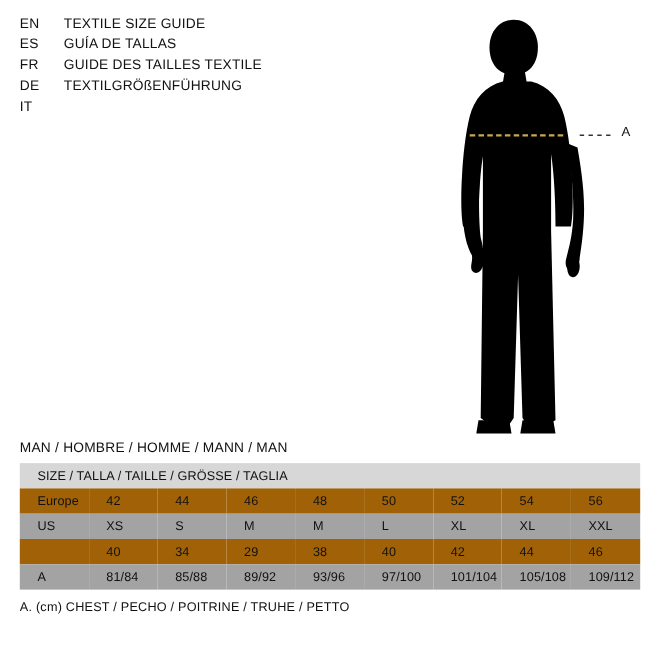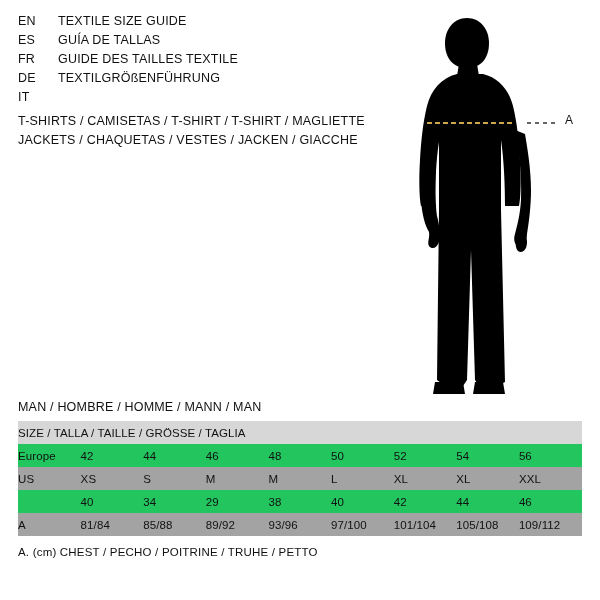--- a/index.html
+++ b/index.html
@@ -92,30 +92,30 @@
     margin-bottom: 7px;
   }
   table.size-table {
     border-collapse: collapse;
     width: 564px;
     table-layout: fixed;
   }
   table.size-table td {
     font-size: 11.5px;
     color: #111;
-    padding: 3px 0 3px 0;
+    padding: 3px 0 3px 16px;
     height: 17px;
     letter-spacing: 0.1px;
   }
   tr.head-row td {
     background: #d7d7d7;
     font-size: 11.5px;
   }
   tr.shade td {
-    background: #22c55e;
+    background: #a16207;
   }
   tr.plain td {
     background: #a3a3a3;
   }
   td.label-col {
     width: 86px;
     padding-left: 2px;
   }
   td.val {
     text-align: left;
@@ -149,24 +149,20 @@
     </div>
     <div class="lang-row">
       <span class="lang-code">DE</span>
       <span class="lang-text">TEXTILGRÖßENFÜHRUNG</span>
     </div>
     <div class="lang-row">
       <span class="lang-code">IT</span>
     </div>
   </div>
 
-  <div class="garment-block">
-    <div class="garment-line">T-SHIRTS / CAMISETAS / T-SHIRT / T-SHIRT / MAGLIETTE</div>
-    <div class="garment-line">JACKETS / CHAQUETAS / VESTES / JACKEN / GIACCHE</div>
-  </div>
 
   <div class="figure-wrap">
     <svg class="figure-svg" width="195" height="400" viewBox="0 0 195 400">
 
       <path d="M62 8 C48 8 40 20 40 33 C40 48 48 58 62 58 C76 58 84 48 84 33 C84 20 76 8 62 8 Z" fill="#000"></path>
 
       <path d="M54 54 L72 54 L74 66 L52 66 Z" fill="#000"></path>
 
       <path d="M52 64 C36 68 26 80 22 96 C18 112 16 132 15 150
                C14 166 14 186 16 196 L30 196

